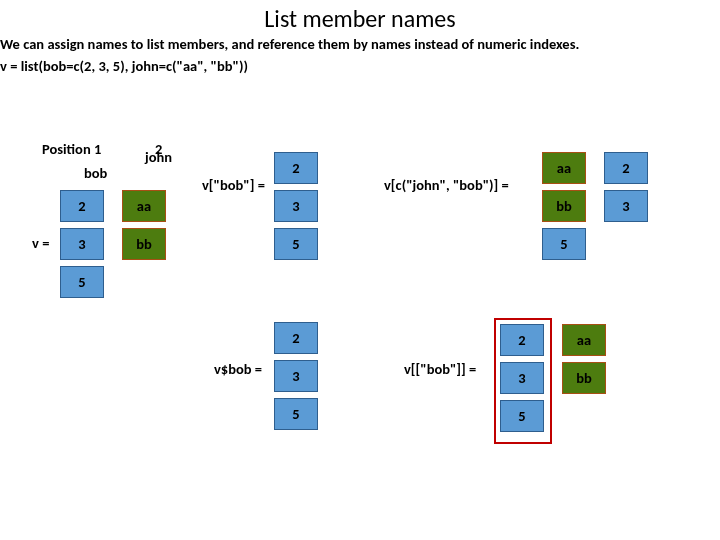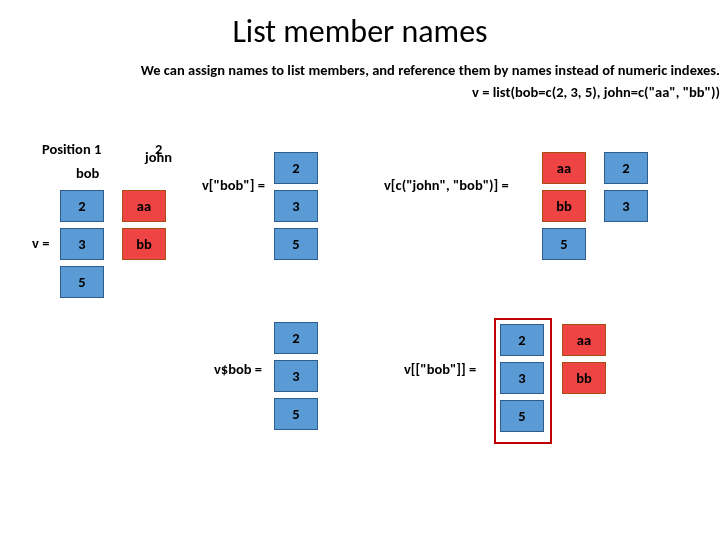--- a/index.html
+++ b/index.html
@@ -8,68 +8,68 @@
     padding: 0;
     width: 720px;
     height: 540px;
     font-family: Calibri, Arial, sans-serif;
     background: #fff;
     color: #000;
     position: relative;
   }
   .title {
     text-align: center;
-    font-size: 32px;
-    margin-top: 12px;
+    font-size: 24px;
+    margin-top: 4px;
     font-weight: 400;
   }
   .subtitle {
-    text-align: right;
+    text-align: left;
     font-size: 14.5px;
     font-weight: 700;
-    margin-top: 10px;
+    margin-top: 2px;
   }
   .code-line {
-    text-align: right;
+    text-align: left;
     font-size: 14.5px;
     font-weight: 700;
     margin-top: 4px;
   }
   .abs { position: absolute; }
   .lbl { font-size: 14.5px; font-weight: 700; margin-left: 12px; }
   .cell {
     width: 44px;
     height: 32px;
     display: flex;
     align-items: center;
     justify-content: center;
     font-size: 14.5px;
     font-weight: 700;
     border: 1.5px solid;
   }
   .blue { background:#5b9bd5; border-color:#2e5e8e; color:#000; }
-  .orange { background:#ef4444; border-color:#a84f14; color:#000; }
+  .orange { background:#4d7c0f; border-color:#a84f14; color:#000; }
   .stack { display:flex; flex-direction:column; gap:6px; }
   .red-box {
     position:absolute;
     border:2px solid #c00000;
     background: transparent;
   }
 </style>
 </head>
 <body>
 
 <div class="title">List member names</div>
 <div class="subtitle">We can assign names to list members, and reference them by names instead of numeric indexes.</div>
 <div class="code-line">v = list(bob=c(2, 3, 5), john=c("aa", "bb"))</div>
 
 <div class="abs lbl" style="left:30px; top:140px;">Position 1</div>
 <div class="abs lbl" style="left:143px; top:140px;">2</div>
 
-<div class="abs lbl" style="left:64px; top:164px;">bob</div>
+<div class="abs lbl" style="left:72px; top:164px;">bob</div>
 <div class="abs lbl" style="left:133px; top:148px;">john</div>
 
 <div class="abs lbl" style="left:20px; top:234px;">v =</div>
 
 <div class="abs stack" style="left:60px; top:190px;">
   <div class="cell blue">2</div>
   <div class="cell blue">3</div>
   <div class="cell blue">5</div>
 </div>
 <div class="abs stack" style="left:122px; top:190px;">

